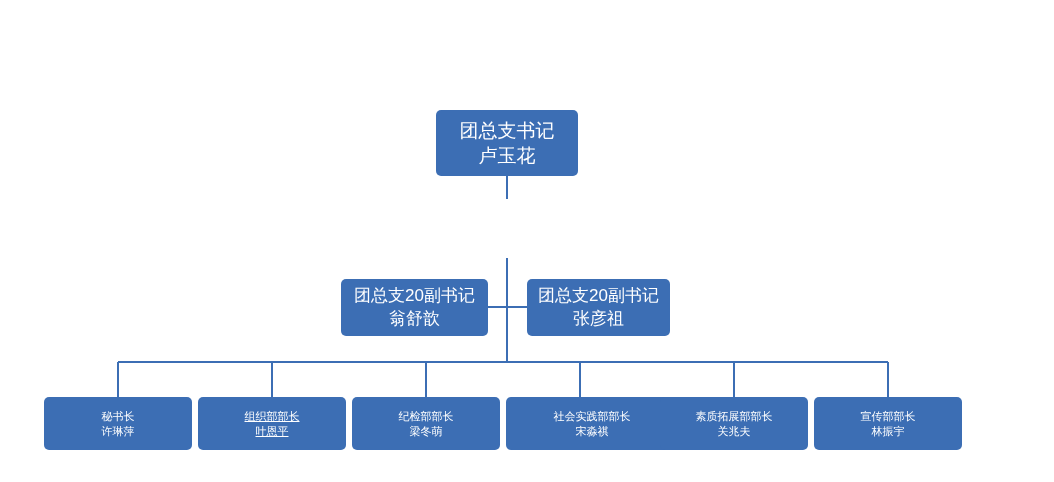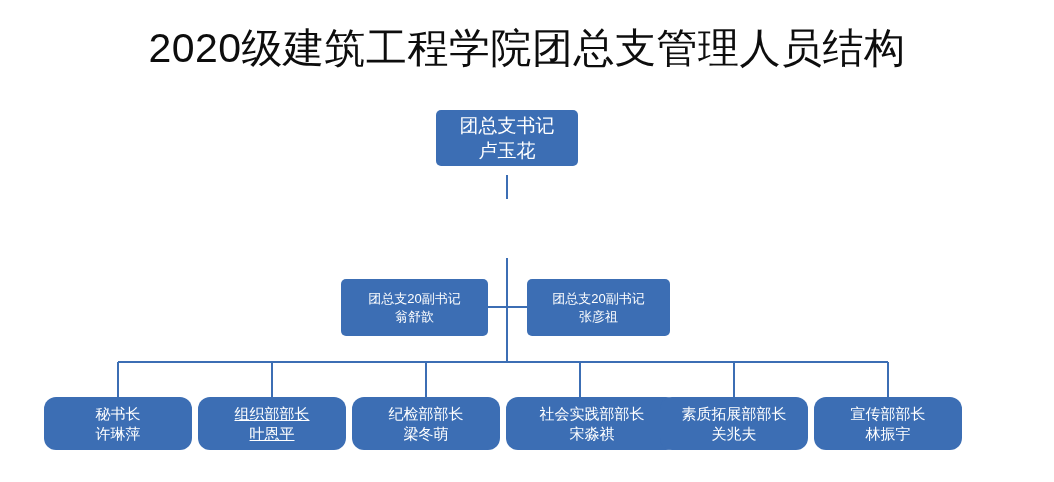--- a/index.html
+++ b/index.html
@@ -56,29 +56,28 @@
     line-height: 1.32;
     z-index: 2;
   }
   .node .ln {
     display: block;
     white-space: nowrap;
   }
 
   .node.lvl1 { font-size: 19px; }
   .node.lvl2 { font-size: 18px; }
-  .node.lvl3 { font-size: 13px; }
-  .node.lvl4 { font-size: 15px; border-radius: 12px; }
+  .node.lvl3 { font-size: 17px; }
+  .node.lvl4 { font-size: 11px; }
 </style>
 </head>
 <body>
 
 <div id="page">
 
-  <div class="chart-title">2020级建筑工程学院团总支管理人员结构</div>
 
   <svg class="connectors" width="1054" height="482" viewBox="0 0 1054 482">
     <g stroke="#3c6eb4" stroke-width="2.2" fill="none" shape-rendering="crispEdges">
 
       <line x1="507" y1="175" x2="507" y2="199"></line>
 
       <line x1="507" y1="258" x2="507" y2="362"></line>
 
       <line x1="488" y1="307" x2="507" y2="307"></line>
 
@@ -88,21 +87,21 @@
 
       <line x1="118" y1="362" x2="118" y2="397"></line>
       <line x1="272" y1="362" x2="272" y2="397"></line>
       <line x1="426" y1="362" x2="426" y2="397"></line>
       <line x1="580" y1="362" x2="580" y2="397"></line>
       <line x1="734" y1="362" x2="734" y2="397"></line>
       <line x1="888" y1="362" x2="888" y2="397"></line>
     </g>
   </svg>
 
-  <div class="node lvl1" style="left:436px; top:110px; width:142px; height:56px;">
+  <div class="node lvl1" style="left:436px; top:110px; width:142px; height:66px;">
     <span class="ln">团总支书记</span>
     <span class="ln">卢玉花</span>
   </div>
 
 
   <div class="node lvl3" style="left:341px; top:279px; width:147px; height:57px;">
     <span class="ln">团总支20副书记</span>
     <span class="ln">翁舒歆</span>
   </div>
   <div class="node lvl3" style="left:527px; top:279px; width:143px; height:57px;">

